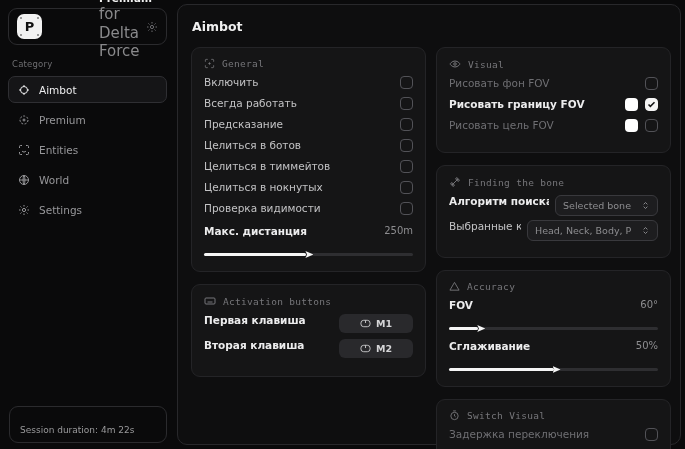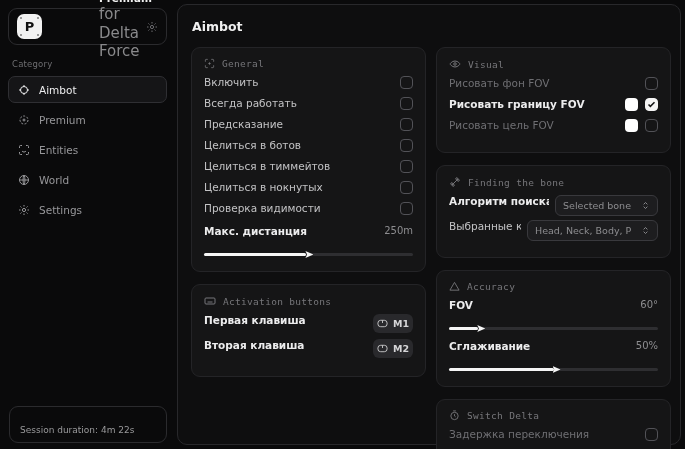--- a/index.html
+++ b/index.html
@@ -108,21 +108,21 @@
   .pill {
     display:flex; align-items:center; gap:10px; flex:none;
     background:#1d1d1f; border:1px solid #39393d; border-radius:6px;
     height:21px; padding:0 7px; cursor:pointer;
   }
   .pill .pill-val { font-size:9.5px; color:#8d8d90; white-space:nowrap; max-width:96px; overflow:hidden; }
   .pill .picon { display:flex; color:#8d8d90; }
 
   .keybadge {
     display:flex; align-items:center; gap:5px; flex:none;
-    background:#29292c; border-radius:6px; height:19px; padding:0 4px; cursor:pointer;
+    background:#29292c; border-radius:6px; height:19px; padding:0 21px; cursor:pointer;
   }
   .keybadge .kicon { display:flex; color:#c9c9cb; }
   .keybadge .kval { font-size:9.5px; color:#d5d5d7; font-weight:bold; }
 
   .spacer-sm { height:2px; }
 </style>
 </head>
 <body>
 
 <div class="app">
@@ -406,21 +406,21 @@
         </div>
 
         <div class="card">
           <div class="card-header">
             <span class="hicon">
               <svg width="11" height="11" viewBox="0 0 24 24" fill="none" stroke="currentColor" stroke-width="2">
                   <circle cx="12" cy="13" r="8"></circle>
                   <path d="M12 9v4l2.5 2M9 2h6"></path>
                 </svg>
             </span>
-            <span>Switch Delta</span>
+            <span>Switch Visual</span>
           </div>
 
           <div class="row">
             <span class="lbl dim">Задержка переключения</span>
             <span class="cb"></span>
           </div>
 
         </div>
 
       </div>

